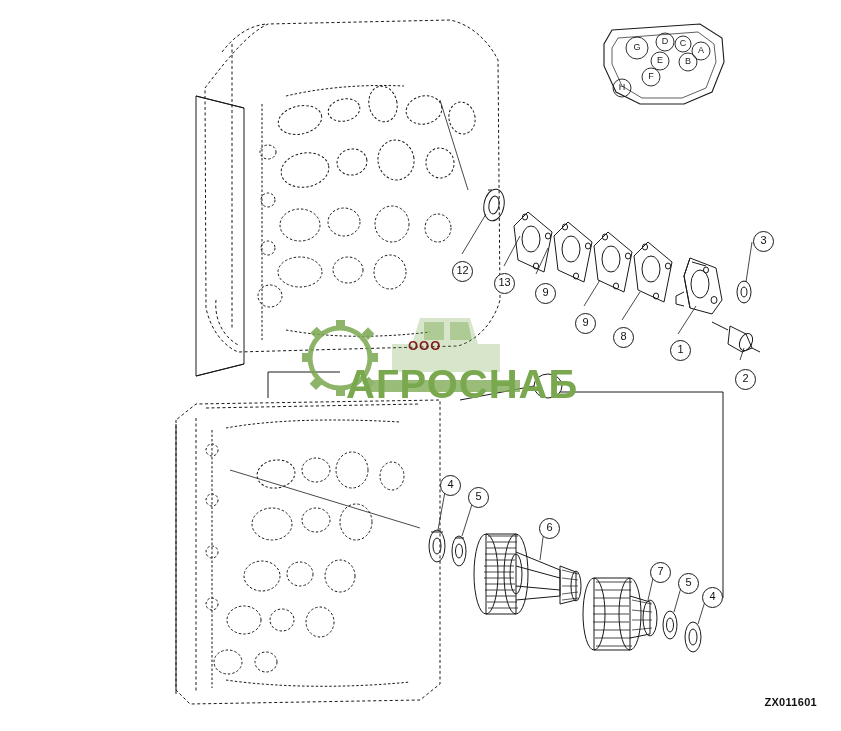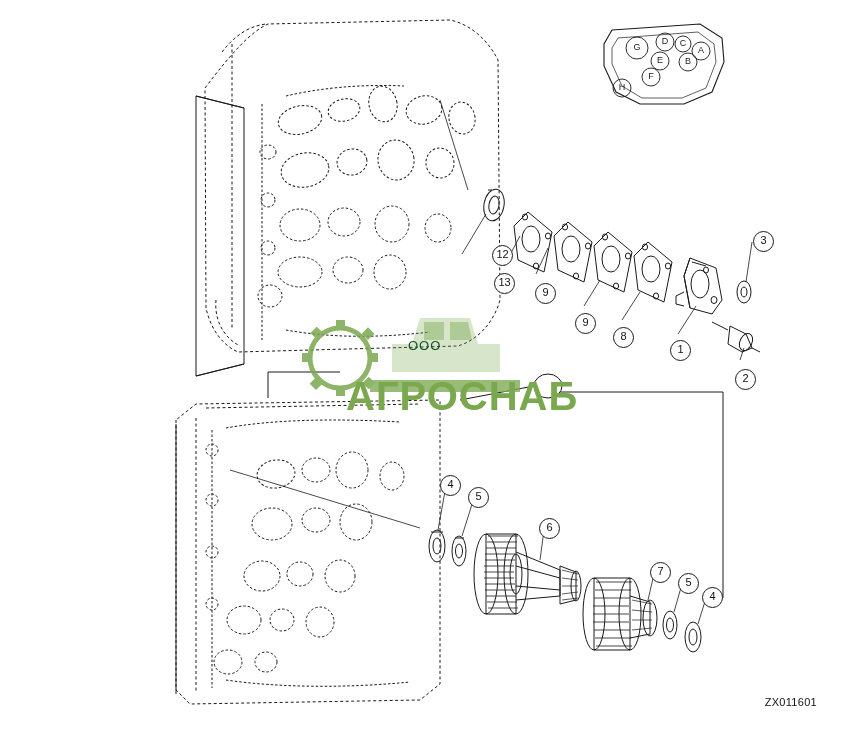--- a/index.html
+++ b/index.html
@@ -41,21 +41,21 @@
     color: #1a1a1a;
     font-family: "Liberation Sans", sans-serif;
     text-align: center;
     width: 12px;
   }
   #figure-code {
     position: absolute;
     right: 24px;
     bottom: 23px;
     font-size: 11px;
-    font-weight: normal;
+    font-weight: bold;
     letter-spacing: 0.3px;
     color: #111111;
     font-family: "Liberation Sans", sans-serif;
   }
   
   #watermark {
     position: absolute;
     left: 296px;
     top: 310px;
     width: 250px;
@@ -64,29 +64,28 @@
   }
   #watermark .wm-text {
     position: absolute;
     left: 50px;
     top: 52px;
     font-size: 40px;
     font-weight: bold;
     color: #7aa84f;
     letter-spacing: 1px;
     font-family: "Liberation Sans", sans-serif;
-    margin-top: 12px;
   }
   #watermark .wm-small {
     position: absolute;
     left: 112px;
     top: 28px;
     font-size: 13px;
-    font-weight: normal;
-    color: #14532d;
+    font-weight: bold;
+    color: #7f1d1d;
     letter-spacing: 1px;
     font-family: "Liberation Sans", sans-serif;
   }
 </style>
 </head>
 <body>
 
 <div id="page">
 
   <svg id="diagram-svg" viewBox="0 0 841 731">
@@ -373,21 +372,21 @@
     <div class="hotspot-label" style="left:659px; top:36px;">D</div>
     <div class="hotspot-label" style="left:677px; top:38px;">C</div>
     <div class="hotspot-label" style="left:695px; top:45px;">A</div>
     <div class="hotspot-label" style="left:654px; top:55px;">E</div>
     <div class="hotspot-label" style="left:682px; top:56px;">B</div>
     <div class="hotspot-label" style="left:645px; top:71px;">F</div>
     <div class="hotspot-label" style="left:616px; top:82px;">H</div>
   </div>
 
   <div>
-    <div class="callout" style="left:452px; top:245px;margin-left:40px;">12</div>
+    <div class="callout" style="left:452px; top:261px;">12</div>
     <div class="callout" style="left:494px; top:273px;">13</div>
     <div class="callout" style="left:535px; top:283px;">9</div>
     <div class="callout" style="left:575px; top:313px;">9</div>
     <div class="callout" style="left:613px; top:327px;">8</div>
     <div class="callout" style="left:670px; top:340px;">1</div>
     <div class="callout" style="left:753px; top:231px;">3</div>
     <div class="callout" style="left:735px; top:369px;">2</div>
     <div class="callout" style="left:440px; top:475px;">4</div>
     <div class="callout" style="left:468px; top:487px;">5</div>
     <div class="callout" style="left:539px; top:518px;">6</div>

